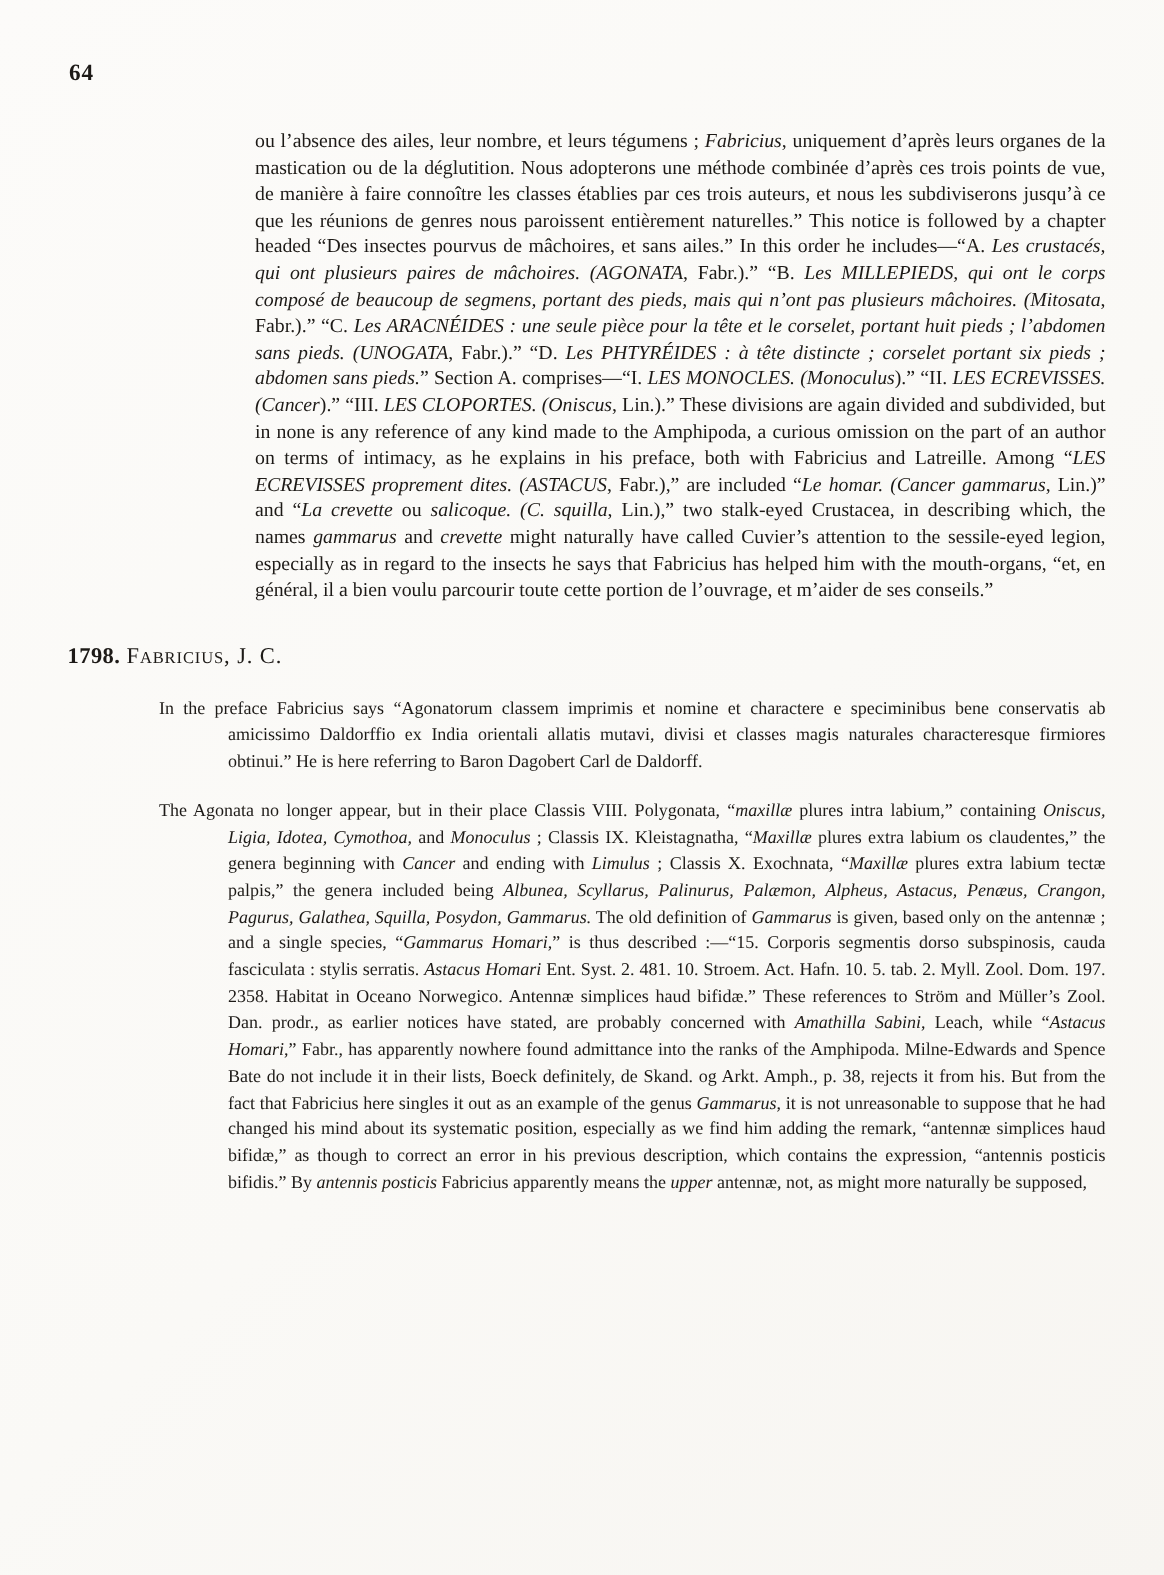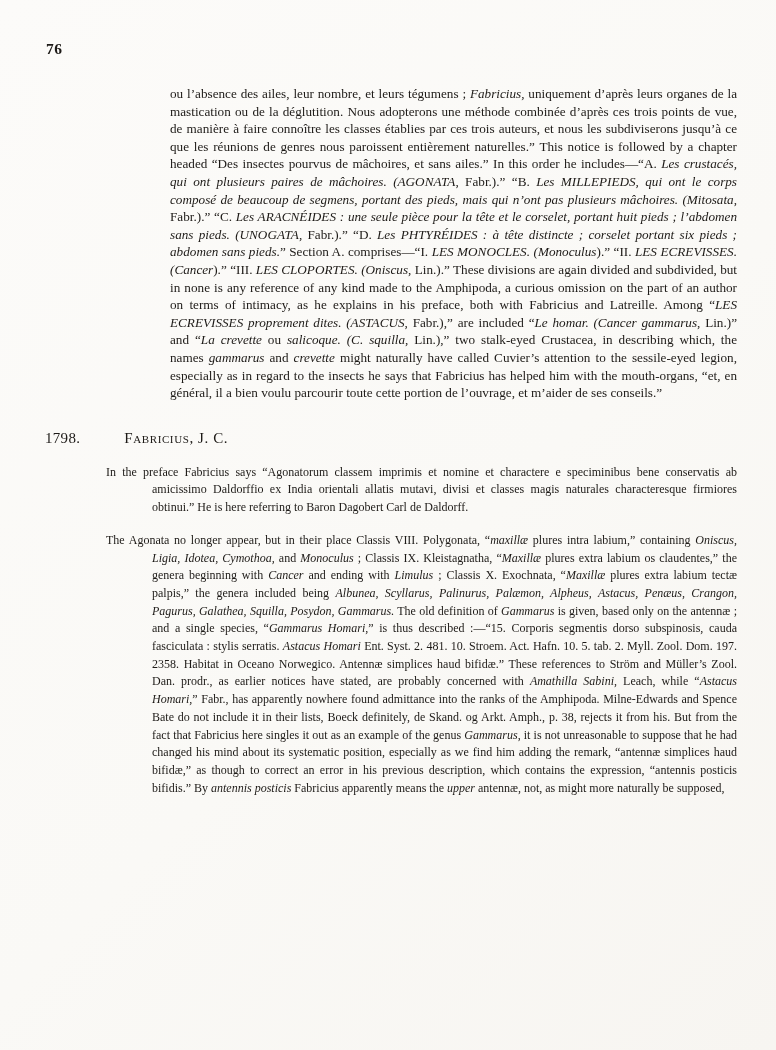--- a/index.html
+++ b/index.html
@@ -40,22 +40,22 @@
     font-size: 13.2px;
     line-height: 17.6px;
     text-align: justify;
   }
   .quote-block p, .body-par { margin: 0; }
   .entry-heading {
     margin-top: 28px;
     font-size: 15px;
     letter-spacing: 0.3px;
   }
-  .entry-num { font-weight: normal; margin-top: 29px; }
-  .smallcaps { font-variant: small-caps; letter-spacing: 0.6px; margin-left: 40px; }
+  .entry-num { font-weight: bold; margin-top: 29px; }
+  .smallcaps { font-variant: small-caps; letter-spacing: 0.6px; }
   .entry-title {
     margin: 13px 0 0 70px;
     font-size: 16.5px;
     letter-spacing: 0.2px;
   }
   .body-par {
     font-size: 12px;
     line-height: 17.7px;
     text-align: justify;
     padding-left: 107px;
@@ -65,21 +65,21 @@
   .body-par.second { margin-top: 15px; }
   .it { font-style: italic; }
   .sc { font-variant: small-caps; letter-spacing: 0.5px; }
 </style>
 </head>
 <body>
 
 <div class="page">
 
   <header class="running-head">
-    <span class="page-num">76</span>
+    <span class="page-num">64</span>
   </header>
 
   <section class="quote-block">
     <p><span>ou l’absence des ailes, leur nombre, et leurs tégumens ; </span><span class="it">Fabricius</span><span>, uniquement d’après leurs organes de la mastication ou de la déglutition.  Nous adopterons une méthode combinée d’après ces trois points de vue, de manière à faire connoître les classes établies par ces trois auteurs, et nous les subdiviserons jusqu’à ce que les réunions de genres nous paroissent entièrement naturelles.”  This notice is followed by a chapter headed “Des insectes pourvus de mâchoires, et sans ailes.”  In this order he includes—“A. </span><span class="it">Les crustacés, qui ont plusieurs paires de mâchoires.  (AGONATA</span><span>, Fabr.).”  “B. </span><span class="it">Les MILLEPIEDS, qui ont le corps composé de beaucoup de segmens, portant des pieds, mais qui n’ont pas plusieurs mâchoires.  (Mitosata</span><span>, Fabr.).”  “C. </span><span class="it">Les ARACNÉIDES :  une seule pièce pour la tête et le corselet, portant huit pieds ;  l’abdomen sans pieds.  (UNOGATA</span><span>, Fabr.).”  “D. </span><span class="it">Les PHTYRÉIDES :  à tête distincte ;  corselet portant six pieds ;  abdomen sans pieds.</span><span>”  Section A. comprises—“I. </span><span class="it">LES MONOCLES.  (Monoculus</span><span>).”  “II. </span><span class="it">LES ECREVISSES.  (Cancer</span><span>).” “III. </span><span class="it">LES CLOPORTES.  (Oniscus</span><span>, Lin.).”  These divisions are again divided and subdivided, but in none is any reference of any kind made to the Amphipoda, a curious omission on the part of an author on terms of intimacy, as he explains in his preface, both with Fabricius and Latreille.  Among “</span><span class="it">LES ECREVISSES proprement dites.  (ASTACUS</span><span>, Fabr.),” are included “</span><span class="it">Le homar.  (Cancer gammarus</span><span>, Lin.)” and “</span><span class="it">La crevette</span><span> ou </span><span class="it">salicoque.  (C. squilla</span><span>, Lin.),” two stalk-eyed Crustacea, in describing which, the names </span><span class="it">gammarus</span><span> and </span><span class="it">crevette</span><span> might naturally have called Cuvier’s attention to the sessile-eyed legion, especially as in regard to the insects he says that Fabricius has helped him with the mouth-organs, “et, en général, il a bien voulu parcourir toute cette portion de l’ouvrage, et m’aider de ses conseils.”</span></p>
   </section>
 
   <div class="entry-heading">
     <span class="entry-num">1798.</span>
     <span class="smallcaps">Fabricius, J. C.</span>
   </div>

